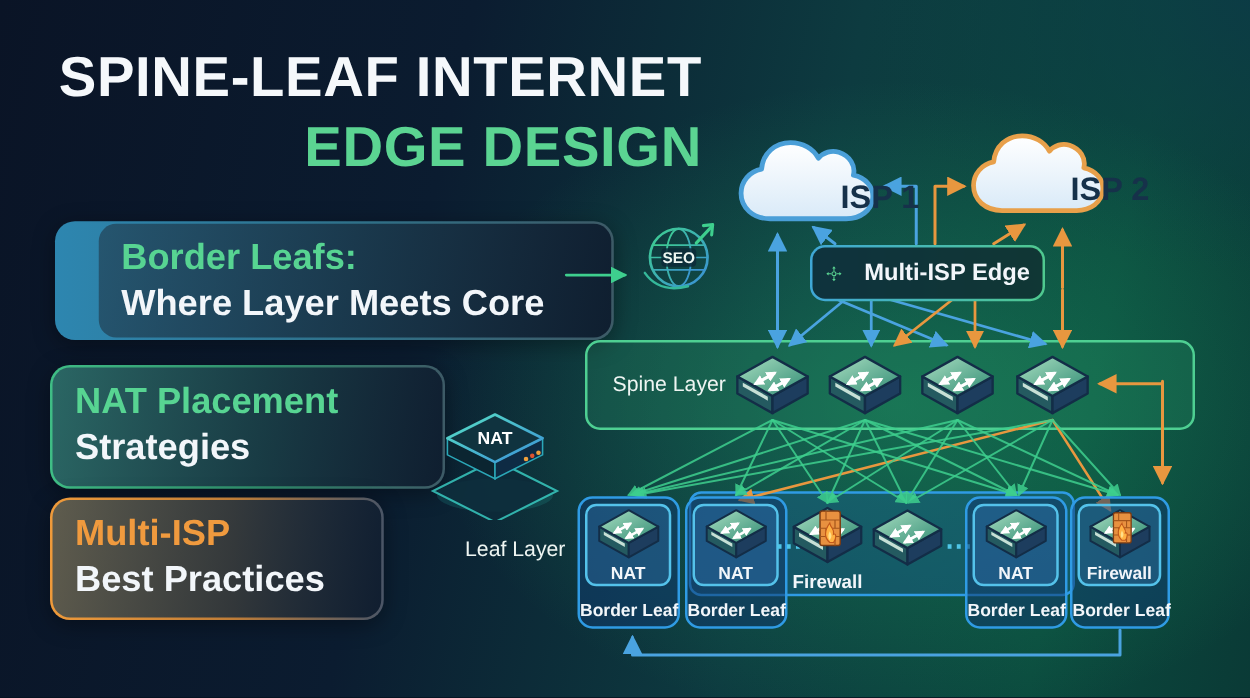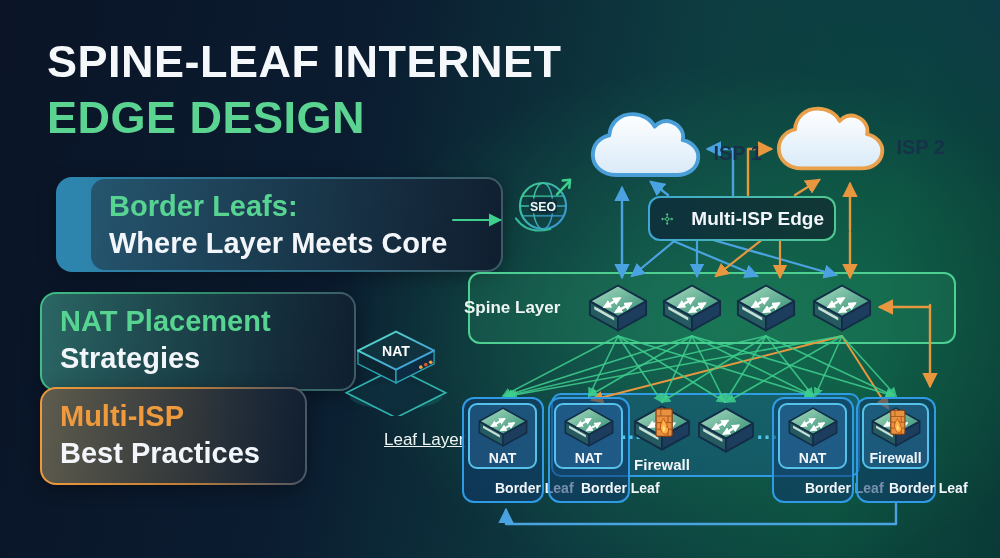--- a/index.html
+++ b/index.html
@@ -6,65 +6,65 @@
   .stage{
     position:relative;width:1000px;height:558px;overflow:hidden;
     font-family:"Liberation Sans",sans-serif;
     background:
       radial-gradient(540px 370px at 72% 58%, rgba(32,170,104,.40), rgba(32,170,104,0) 70%),
       radial-gradient(430px 300px at 100% 0%, rgba(12,58,70,.85), rgba(12,58,70,0) 72%),
       linear-gradient(102deg,#0a1426 0%,#0b1c30 34%,#0d3b40 62%,#0b4a3e 84%,#0a3a36 100%);
   }
   .abs{position:absolute;}
   
-  .title{left:47px;top:34px;line-height:56px;font-weight:700;font-size:45px;letter-spacing:.5px;}
+  .title{left:47px;top:34px;line-height:56px;font-weight:700;font-size:45px;letter-spacing:.5px;text-align:right;}
   .title .t1{color:#f5f8fb;}
   .title .t2{color:#5bd492;}
   
   .co{border-radius:16px;padding:2px;box-shadow:0 4px 18px rgba(0,0,0,.35);}
   .co-in{border-radius:14px;height:100%;box-sizing:border-box;padding:9px 18px;
          background:linear-gradient(100deg,rgba(34,66,86,.70),rgba(10,24,42,.90));}
   .co .l1,.co .l2{font-size:29px;font-weight:700;line-height:37px;white-space:nowrap;}
   .co .l2{color:#f2f6fa;}
-  .co1{left:56px;top:177px;width:410px;height:91px;background:linear-gradient(90deg,#2d86b0,#2f7088 55%,#3d5a66);padding-left:35px;}
+  .co1{left:44px;top:177px;width:410px;height:91px;background:linear-gradient(90deg,#2d86b0,#2f7088 55%,#3d5a66);padding-left:35px;}
   .co1 .l1{color:#57d492;}
   .co2{left:40px;top:292px;width:312px;height:95px;background:linear-gradient(90deg,#3fbd85,#2f8a6a 55%,#3d5a66);}
   .co2 .l1{color:#57d492;}
-  .co3{left:40px;top:387px;width:263px;height:94px;background:linear-gradient(90deg,#ef9a3a,#bf7d38 55%,#4a5566);}
+  .co3{left:40px;top:398px;width:263px;height:94px;background:linear-gradient(90deg,#ef9a3a,#bf7d38 55%,#4a5566);}
   .co3 .l1{color:#f09a3e;}
   
   .cloud{text-align:center;}
   .cloud svg{position:absolute;left:0;top:0;}
-  .cloud-label{position:absolute;width:100%;text-align:right;font-weight:700;font-size:20px;color:#16314a;}
+  .cloud-label{position:absolute;width:100%;text-align:center;font-weight:700;font-size:26px;color:#16314a;}
   .cloud1{left:588px;top:106px;width:116px;height:78px;}
   .cloud2{left:774px;top:102px;width:114px;height:74px;text-decoration:underline;}
   
   .edgebox{left:648px;top:196px;width:184px;height:41px;border-radius:12px;padding:2px;
            background:linear-gradient(90deg,#3fa7d6,#4fc98f);}
   .edgebox-in{border-radius:10px;height:100%;box-sizing:border-box;display:flex;align-items:center;gap:17px;
               padding:0 10px;background:rgba(8,34,40,.88);}
   .edgebox-label{color:#f2f6fa;font-weight:700;font-size:19px;white-space:nowrap;}
   
   .spinebox{left:468px;top:272px;width:488px;height:72px;border-radius:12px;
             border:2px solid #4ecf92;background:rgba(46,160,110,.22);box-sizing:border-box;}
-  .spine-label{left:464px;top:298px;color:#eef5f2;font-size:17px;font-weight:700;}
+  .spine-label{left:490px;top:298px;color:#eef5f2;font-size:17px;font-weight:400;}
   .spine-sw{width:64px;height:50px;}
   
   .leafband{left:551px;top:393px;width:309px;height:84px;border-radius:10px;
             border:2px solid #2f9be4;background:rgba(28,96,156,.38);box-sizing:border-box;}
-  .leaf-label{left:384px;top:430px;color:#eef5f2;font-size:17px;text-decoration:underline;}
+  .leaf-label{left:372px;top:430px;color:#eef5f2;font-size:17px;}
   .leafbox{top:397px;width:82px;height:106px;border-radius:12px;border:2.5px solid #2f9be4;
            background:rgba(16,58,110,.55);box-sizing:border-box;}
   .leafbox .inner{position:absolute;left:4px;top:4px;width:69px;height:66px;border-radius:9px;
            border:2px solid #54c2ea;background:rgba(64,140,210,.28);box-sizing:border-box;text-align:center;}
   .leafbox .inner svg{margin-top:1px;}
   .dev-label{position:absolute;bottom:1px;width:100%;text-align:center;color:#f2f6fa;
              font-size:14px;font-weight:700;}
   .box-label{position:absolute;bottom:5px;width:100%;text-align:center;color:#f2f6fa;
-             font-size:14px;font-weight:700;white-space:nowrap;margin-left:31px;}
+             font-size:14px;font-weight:700;white-space:nowrap;}
   .freeicon{width:60px;height:48px;}
   .free-label{color:#f2f6fa;font-size:15px;font-weight:700;}
   .dots{color:#4fc6e8;font-size:22px;font-weight:700;}
   
   #edges{left:0;top:0;pointer-events:none;}
   .defs-hidden{position:absolute;width:0;height:0;}
 </style>
 </head>
 <body>
 

